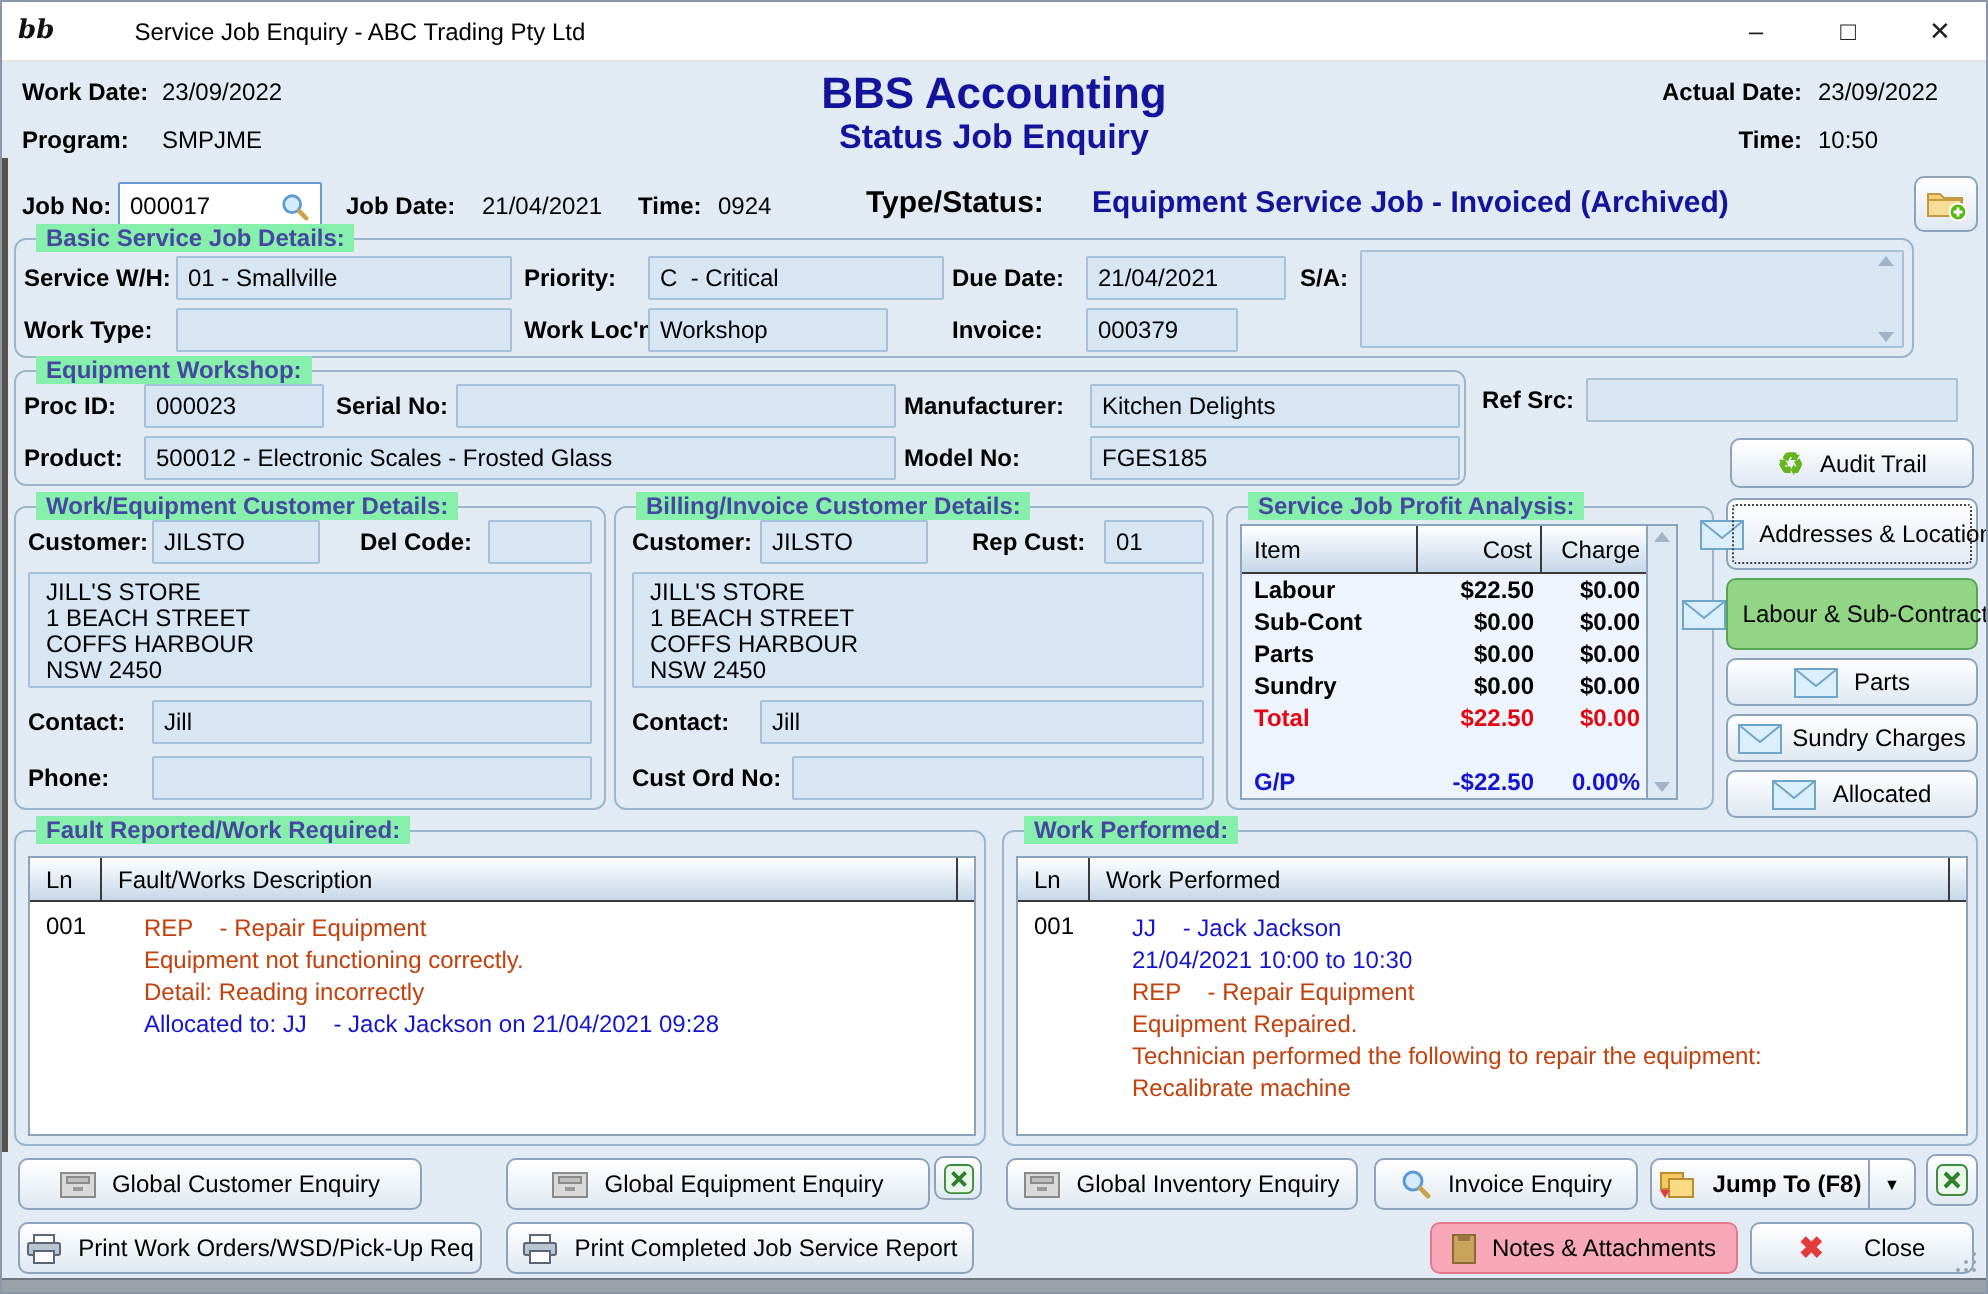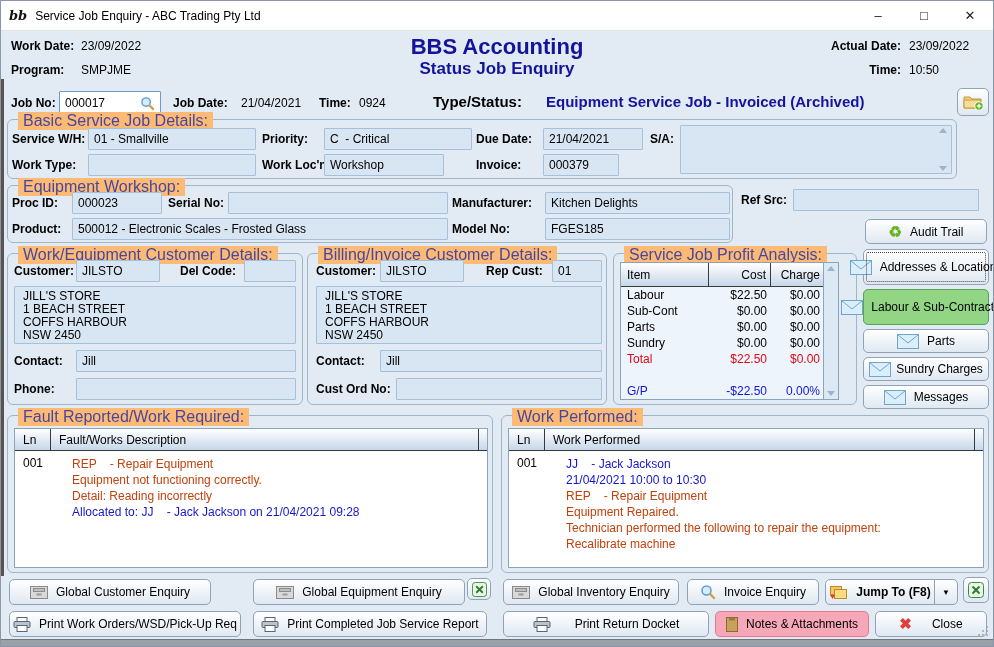--- a/index.html
+++ b/index.html
@@ -2,38 +2,38 @@
 <html><head>
 <meta charset="utf-8">
 <style>
   * { box-sizing: border-box; margin:0; padding:0; }
   body { background:#c8c8c8; font-family:"Liberation Sans", sans-serif; }
   .win { position:relative; width:994px; height:647px; background:#e2ebf4;
          border:1px solid #8a97a8; overflow:hidden; font-family:"Liberation Sans", sans-serif; }
 
   
   .titlebar { position:absolute; left:0; top:0; width:100%; height:30px; background:#ffffff;
-              display:flex; align-items:center; padding-left:8px; border-bottom:1px solid #e4e4e4; }
+              display:flex; align-items:center; padding-left:8px; border-bottom:1px solid #e4e4e4;gap:32px; }
   .app-logo { font-family:"DejaVu Serif", serif; font-weight:bold; font-style:italic; font-size:13px;
               margin-right:8px; color:#111; }
   .title-text { font-size:12px; color:#000; }
   .win-controls { margin-left:auto; display:flex; height:100%; }
   .win-ctl { width:46px; height:100%; display:flex; align-items:center; justify-content:center;
              font-size:13px; color:#222; background:transparent; border:none; }
 
   .lbl { position:absolute; font-size:12px; font-weight:bold; color:#000; white-space:nowrap; }
   .val { position:absolute; font-size:12px; color:#000; white-space:nowrap; }
   .navy { color:#13139b; }
   .field { position:absolute; height:22px; background:#d8e5f2; border:1px solid #a7c0d9;
            font-size:12px; color:#000; padding:3px 5px; white-space:pre; overflow:hidden; border-radius:1px; }
   .field.white { background:#ffffff; border:1px solid #6b9bd2; }
 
   .group { position:absolute; border:1px solid #9db6cb; border-radius:6px; }
-  .legend { position:absolute; top:-8px; left:10px; background:#fdba74; padding:0 5px;
-            font-size:16px; color:#4747a1; white-space:nowrap; }
+  .legend { position:absolute; top:-8px; left:10px; background:#86efac; padding:0 5px;
+            font-size:12px; color:#4747a1; white-space:nowrap;font-weight:bold; }
 
   .bigbox { position:absolute; background:#d8e5f2; border:1px solid #a7c0d9; border-radius:1px; }
   .sa-arrows { position:absolute; right:2px; top:2px; bottom:2px; width:12px;
                display:flex; flex-direction:column; justify-content:space-between; align-items:center; }
   .tri-up { width:0; height:0; border-left:4px solid transparent; border-right:4px solid transparent;
             border-bottom:5px solid #9fb4c8; }
   .tri-down { width:0; height:0; border-left:4px solid transparent; border-right:4px solid transparent;
               border-top:5px solid #9fb4c8; }
 
   
@@ -47,21 +47,21 @@
   .bold { font-weight:bold; }
 
   
   .ptable { position:absolute; background:#edf4fb; border:1px solid #8aa4bc; }
   .phead { display:flex; height:24px; background:linear-gradient(#ffffff,#c6d7e9);
            border-bottom:1px solid #3a3a3a; font-size:12px; align-items:center; }
   .phead .c1 { width:88px; padding-left:6px; border-right:1px solid #3a3a3a; height:100%; display:flex; align-items:center; }
   .phead .c2 { width:62px; padding-right:4px; text-align:right; border-right:1px solid #3a3a3a; height:100%;
                display:flex; align-items:center; justify-content:flex-end; }
   .phead .c3 { width:53px; padding-right:4px; text-align:right; height:100%; display:flex; align-items:center; justify-content:flex-end; }
-  .prow { display:flex; height:16px; font-size:12px; align-items:center; }
+  .prow { display:flex; height:16px; font-size:12px; align-items:center;font-weight:bold; }
   .prow .c1 { width:88px; padding-left:6px; }
   .prow .c2 { width:62px; padding-right:4px; text-align:right; }
   .prow .c3 { width:53px; padding-right:4px; text-align:right; }
   .prow.red { color:#e30613; }
   .prow.blue { color:#1515cd; }
   .pscroll { position:absolute; top:0; right:0; bottom:0; width:15px; background:#dce8f4;
              border-left:1px solid #8aa4bc; display:flex; flex-direction:column;
              justify-content:space-between; align-items:center; padding:3px 0; }
 
   
@@ -289,21 +289,21 @@
       <rect x="0.5" y="0.5" width="21" height="14" fill="#dbeefb" stroke="#6fa5c8"></rect>
       <path d="M0.5,0.5 L11,9 L21.5,0.5" fill="none" stroke="#6fa5c8"></path>
     </svg>
     <span>Sundry Charges</span>
   </button>
   <button class="btnb" style="left:862px;top:384px;width:126px;height:24px">
     <svg class="envelope" viewBox="0 0 22 15">
       <rect x="0.5" y="0.5" width="21" height="14" fill="#dbeefb" stroke="#6fa5c8"></rect>
       <path d="M0.5,0.5 L11,9 L21.5,0.5" fill="none" stroke="#6fa5c8"></path>
     </svg>
-    <span>Messages</span>
+    <span>Allocated</span>
   </button>
 
   <div class="group" style="left:6px;top:414px;width:486px;height:158px">
     <span class="legend">Fault Reported/Work Required:</span>
     <div class="wtable" style="left:6px;top:12px;width:474px;height:140px">
       <div class="whead">
         <span class="ln">Ln</span>
         <span class="desc">Fault/Works Description</span>
         <span class="sc"></span>
       </div>
@@ -405,28 +405,20 @@
     <span>Print Work Orders/WSD/Pick-Up Req</span>
   </button>
   <button class="btnb" style="left:252px;top:610px;width:234px">
     <svg width="18" height="15" viewBox="0 0 18 15">
       <rect x="4" y="0.5" width="10" height="4" fill="#ffffff" stroke="#5a6675"></rect>
       <rect x="1" y="4.5" width="16" height="6" rx="1" fill="#b9c4cf" stroke="#5a6675"></rect>
       <rect x="4" y="8.5" width="10" height="6" fill="#ffffff" stroke="#5a6675"></rect>
     </svg>
     <span>Print Completed Job Service Report</span>
   </button>
-  <button class="btnb" style="left:502px;top:610px;width:206px;gap:24px">
-    <svg width="18" height="15" viewBox="0 0 18 15">
-      <rect x="4" y="0.5" width="10" height="4" fill="#ffffff" stroke="#5a6675"></rect>
-      <rect x="1" y="4.5" width="16" height="6" rx="1" fill="#b9c4cf" stroke="#5a6675"></rect>
-      <rect x="4" y="8.5" width="10" height="6" fill="#ffffff" stroke="#5a6675"></rect>
-    </svg>
-    <span>Print Return Docket</span>
-  </button>
   <button class="btnb pink" style="left:714px;top:610px;width:154px">
     <svg width="12" height="15" viewBox="0 0 12 15">
       <rect x="0.5" y="0.5" width="11" height="14" fill="#c8a25a" stroke="#8a6a30"></rect>
       <rect x="3" y="0.5" width="6" height="3" fill="#9a7a40"></rect>
     </svg>
     <span>Notes &amp; Attachments</span>
   </button>
   <button class="btnb" style="left:874px;top:610px;width:112px;gap:20px">
     <span style="color:#e23c3c;font-size:15px;font-weight:bold">✖</span>
     <span>Close</span>

